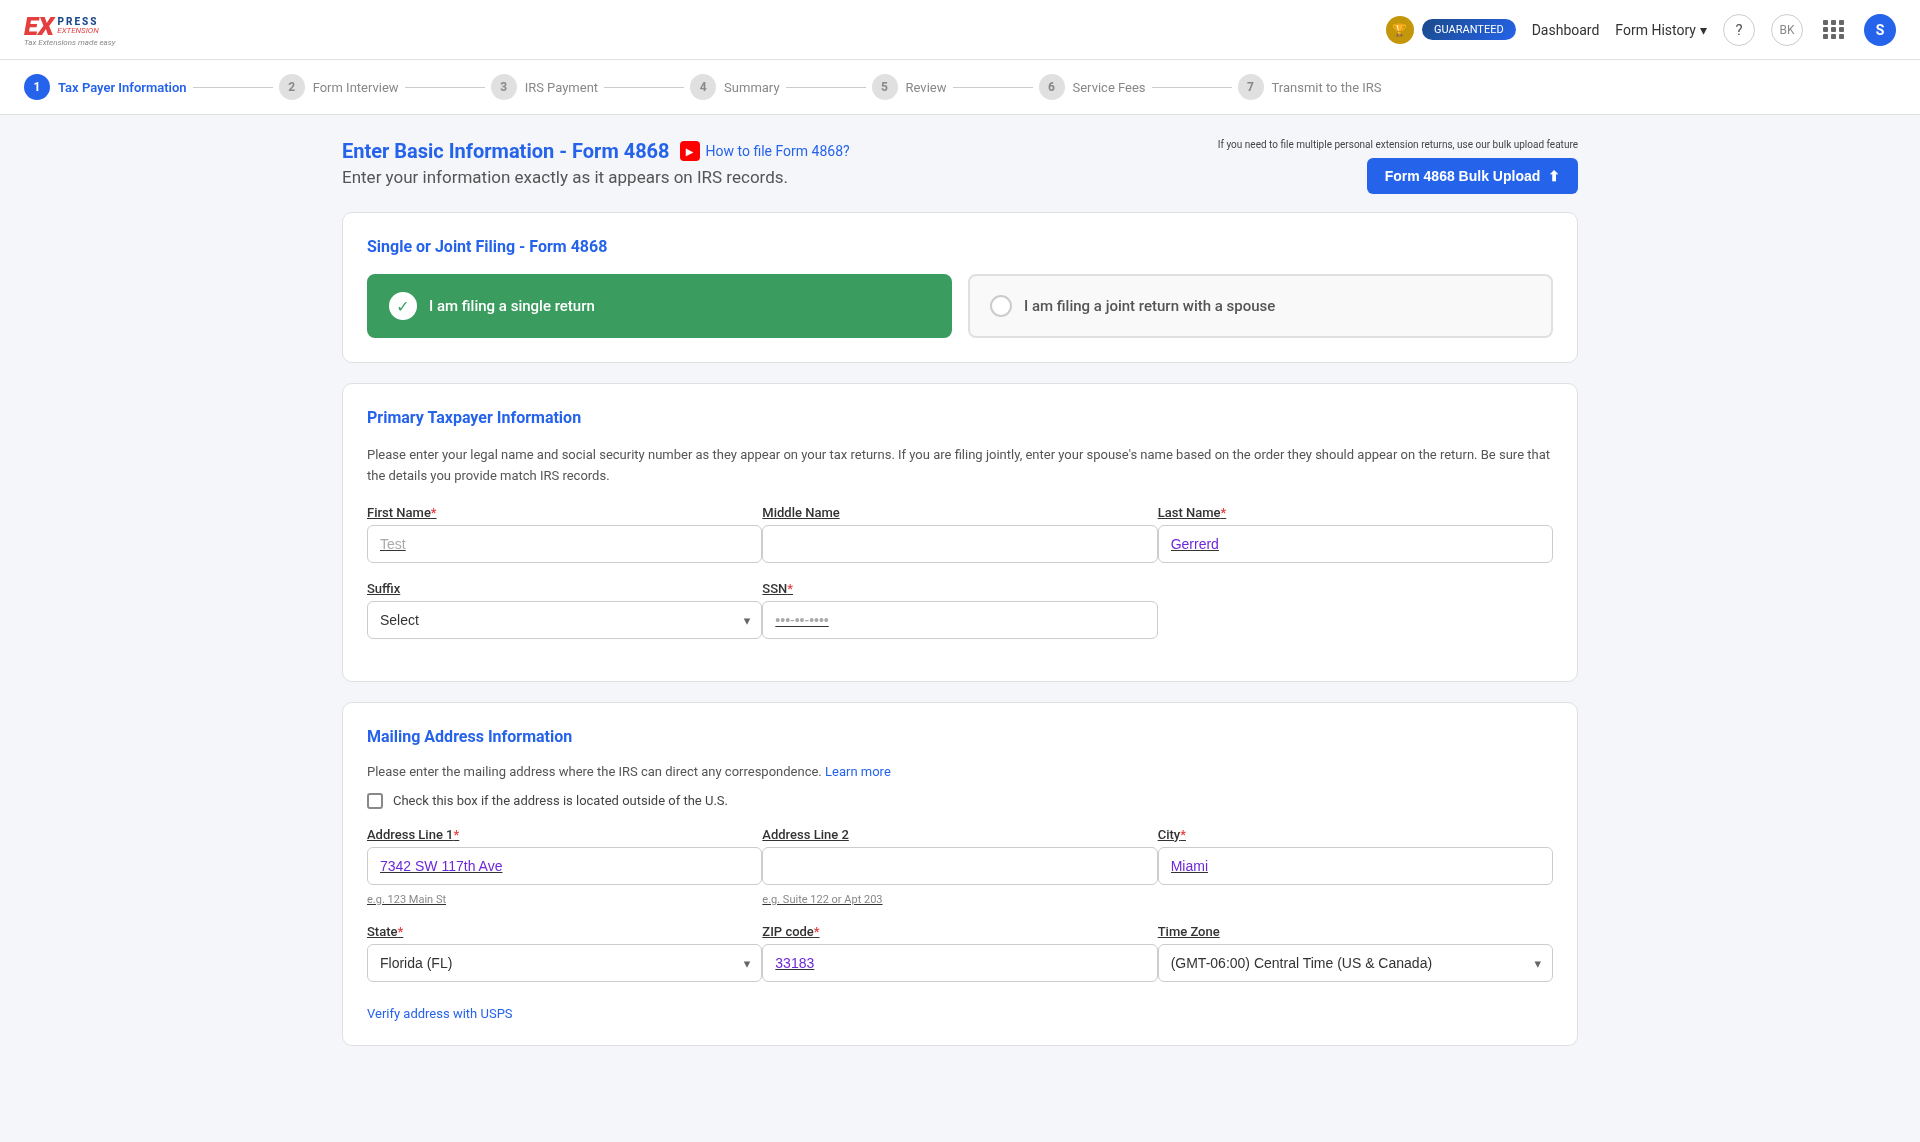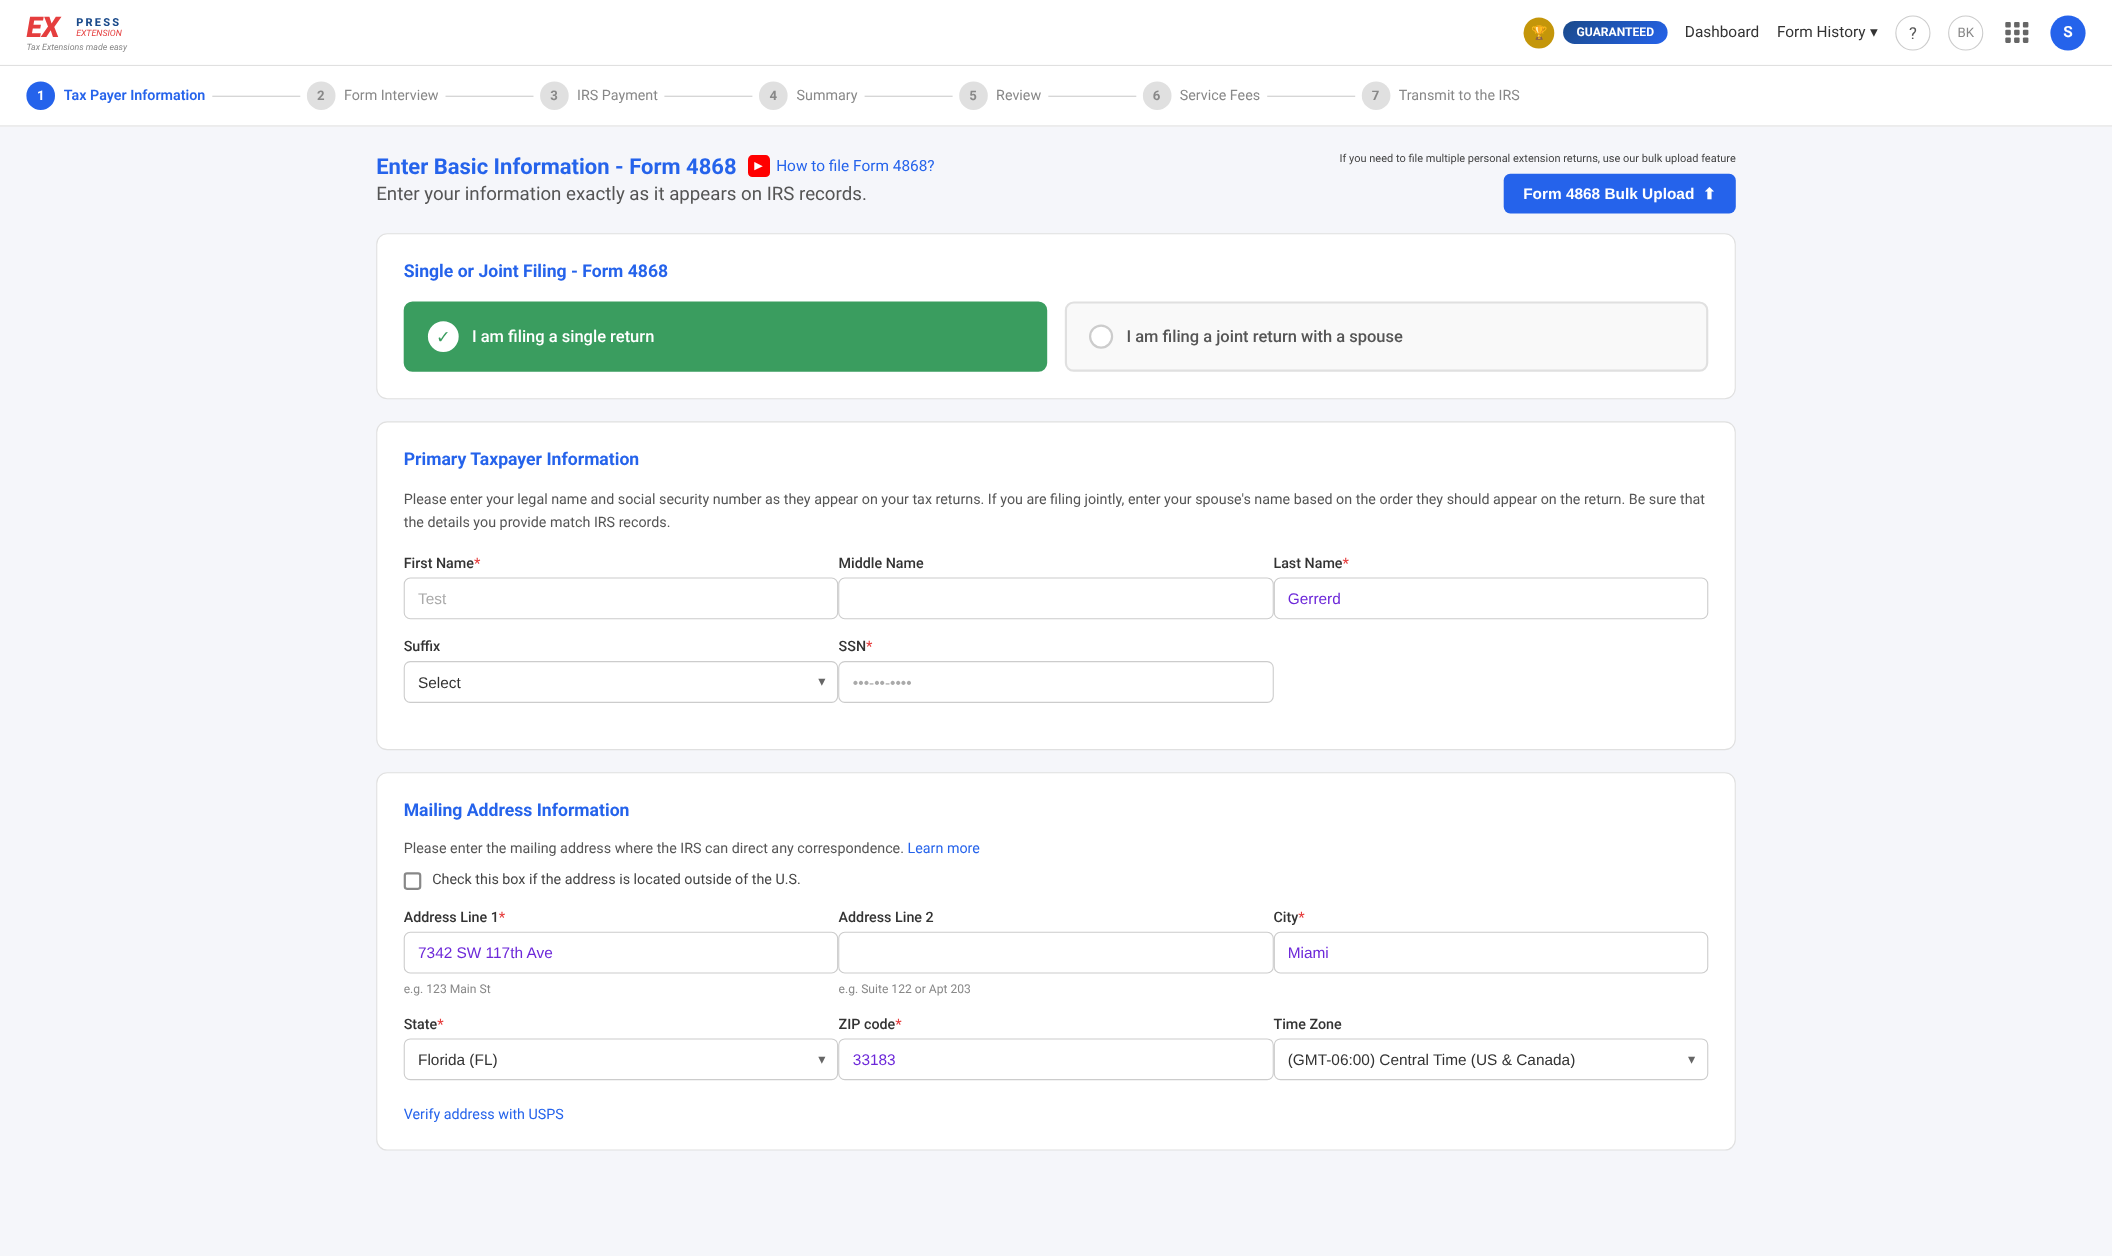--- a/index.html
+++ b/index.html
@@ -2,21 +2,21 @@
 <html><head>
   <meta charset="utf-8">
   <style>
     * { box-sizing: border-box; margin: 0; padding: 0; }
     body { font-family: -apple-system, BlinkMacSystemFont, 'Segoe UI', Roboto, sans-serif; background: #f5f6fa; color: #333; font-size: 14px; }
 
     
     .header { background: #fff; border-bottom: 1px solid #e0e0e0; padding: 0 24px; height: 60px; display: flex; align-items: center; justify-content: space-between; }
     .header-left { display: flex; align-items: center; gap: 8px; }
     .header-right { display: flex; align-items: center; gap: 16px; }
-    .guaranteed-badge { background: linear-gradient(135deg, #1a4a8a, #2563eb); color: #fff; border-radius: 20px; padding: 4px 12px; font-size: 11px; font-weight: 700; display: flex; align-items: center; gap: 4px; }
+    .guaranteed-badge { background: linear-gradient(135deg, #1a4a8a, #2563eb); color: #fff; border-radius: 20px; padding: 4px 12px; font-size: 11px; font-weight: 400; display: flex; align-items: center; gap: 4px; }
     .badge-icon { width: 28px; height: 28px; background: #c4960a; border-radius: 50%; display: flex; align-items: center; justify-content: center; font-size: 12px; }
     .nav-link { font-size: 14px; color: #333; cursor: pointer; display: flex; align-items: center; gap: 4px; }
     .icon-circle { width: 32px; height: 32px; border-radius: 50%; border: 1px solid #ccc; display: flex; align-items: center; justify-content: center; cursor: pointer; font-size: 15px; color: #555; }
     .avatar { width: 32px; height: 32px; border-radius: 50%; background: #2563eb; color: #fff; display: flex; align-items: center; justify-content: center; font-weight: 700; font-size: 14px; cursor: pointer; }
 
     
     .steps-bar { background: #fff; border-bottom: 1px solid #e0e0e0; padding: 14px 24px; display: flex; align-items: center; gap: 0; overflow-x: auto; }
     .step { display: flex; align-items: center; gap: 8px; white-space: nowrap; }
     .step-circle { width: 26px; height: 26px; border-radius: 50%; display: flex; align-items: center; justify-content: center; font-size: 12px; font-weight: 700; flex-shrink: 0; }
     .step-circle.active { background: #2563eb; color: #fff; }
@@ -42,41 +42,41 @@
     .filing-option.selected { background: #3a9d5f; border-color: #3a9d5f; color: #fff; }
     .filing-option.unselected { background: #f9f9f9; }
     .check-circle { width: 28px; height: 28px; border-radius: 50%; background: #fff; border: 2px solid #fff; display: flex; align-items: center; justify-content: center; color: #3a9d5f; font-size: 16px; flex-shrink: 0; }
     .radio-circle { width: 22px; height: 22px; border-radius: 50%; background: #fff; border: 2px solid #ccc; flex-shrink: 0; }
     .filing-option-text { font-size: 15px; font-weight: 500; }
     .filing-option.selected .filing-option-text { color: #fff; }
     .filing-option.unselected .filing-option-text { color: #555; }
 
     
     .form-desc { font-size: 13px; color: #555; margin-bottom: 18px; line-height: 1.6; }
-    .form-row { display: grid; margin-bottom: 18px; }
+    .form-row { display: grid; margin-bottom: 18px; text-decoration: underline; }
     .form-row-3 { grid-template-columns: 1fr 1fr 1fr; }
     .form-group { display: flex; flex-direction: column; gap: 5px; }
     .form-label { font-size: 13px; font-weight: 500; color: #333; }
     .required { color: #e53e3e; }
     .form-input { border: 1px solid #ccc; border-radius: 6px; padding: 10px 12px; font-size: 14px; color: #6d28d9; outline: none; background: #fff; }
     .form-input.blurred { color: #aaa; }
     .form-select { border: 1px solid #ccc; border-radius: 6px; padding: 10px 12px; font-size: 14px; color: #333; outline: none; background: #fff; appearance: none; -webkit-appearance: none; cursor: pointer; width: 100%; }
     .select-wrapper { position: relative; }
     .select-wrapper::after { content: '▾'; position: absolute; right: 12px; top: 50%; transform: translateY(-50%); color: #666; pointer-events: none; font-size: 13px; }
 
     
     .outside-checkbox { display: flex; align-items: center; gap: 10px; margin-bottom: 18px; cursor: pointer; }
     .checkbox-box { width: 16px; height: 16px; border: 2px solid #888; border-radius: 3px; flex-shrink: 0; }
     .outside-label { font-size: 13px; color: #444; }
     .hint-text { font-size: 11px; color: #888; margin-top: 3px; }
     .learn-link { color: #2563eb; text-decoration: none; cursor: pointer; }
     .usps-link { color: #2563eb; font-size: 13px; cursor: pointer; text-decoration: none; margin-top: 6px; display: inline-block; }
 
     .logo-container { display: flex; flex-direction: column; line-height: 1; }
-    .express-logo { display: flex; align-items: center; gap: 14px; }
+    .express-logo { display: flex; align-items: center; gap: 2px; text-align: center; }
   </style>
 </head>
 <body>
 
 <div class="header">
   <div class="header-left">
     <div class="logo-container">
       <div class="express-logo">
         <span style="color:#e53e3e;font-size:26px;font-weight:900;font-style:italic;">EX</span>
         <div style="display:flex;flex-direction:column;margin-left:1px;">

